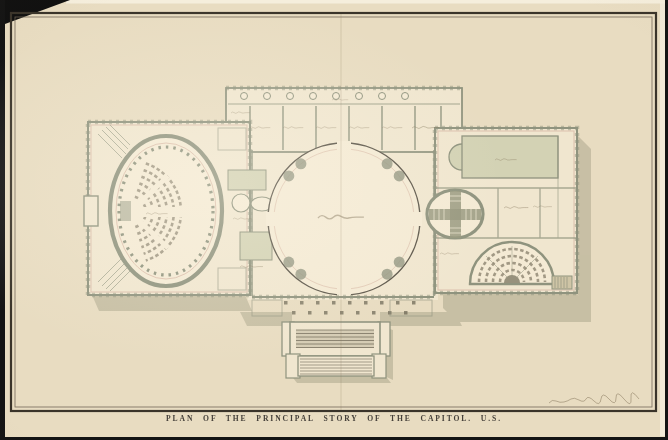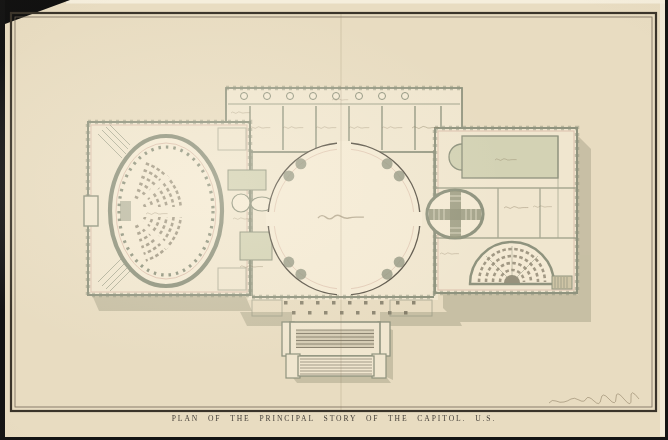--- a/index.html
+++ b/index.html
@@ -5,21 +5,21 @@
   :root{
     --background:#141414; --paper:#e8dcc1; --floor:#f0e6cf; --floor2:#f4ead4;
     --wall:#8f937e; --wash-room:#d3d2b4; --pink:#c99e8d; --shadow:#b2ac92;
     --ink:#5c564a; --frame:#3a342a; --caption-ink:#45403a; --squiggle:#86795f;
   }
   html,body{margin:0;padding:0;background:var(--background);}
   .stage{position:relative;width:668px;height:440px;background:var(--background);overflow:hidden;
          font-family:"Liberation Serif", serif;}
   .stage svg{position:absolute;left:0;top:0;display:block;}
   .caption{position:absolute;left:0;right:0;top:414px;text-align:center;
-           font-size:7.6px;font-weight:400;letter-spacing:1.9px;word-spacing:5px;
+           font-size:7.6px;font-weight:700;letter-spacing:1.9px;word-spacing:5px;
            color:var(--caption-ink);font-family:"Liberation Serif", serif;}
   .sq{stroke:var(--squiggle);stroke-width:.8;fill:none;opacity:.55;}
   .sig{stroke:#75654c;stroke-width:.9;fill:none;opacity:.5;}
   .seats{stroke:#8d8570;stroke-width:2.6;fill:none;stroke-dasharray:3.5 2.5;opacity:.8;}
   .teeth{fill:none;stroke:var(--wall);stroke-width:4.5;stroke-dasharray:3 4;opacity:.5;}
   .wallline{stroke:var(--wall);fill:none;}
   .mottle{position:absolute;left:0;top:0;width:668px;height:440px;pointer-events:none;
           background:
             radial-gradient(ellipse 420px 260px at 32% 42%, rgba(255,250,236,.28), rgba(255,250,236,0) 70%),
             radial-gradient(ellipse 760px 520px at 52% 55%, rgba(120,95,60,0) 55%, rgba(120,95,60,.10) 100%);}

